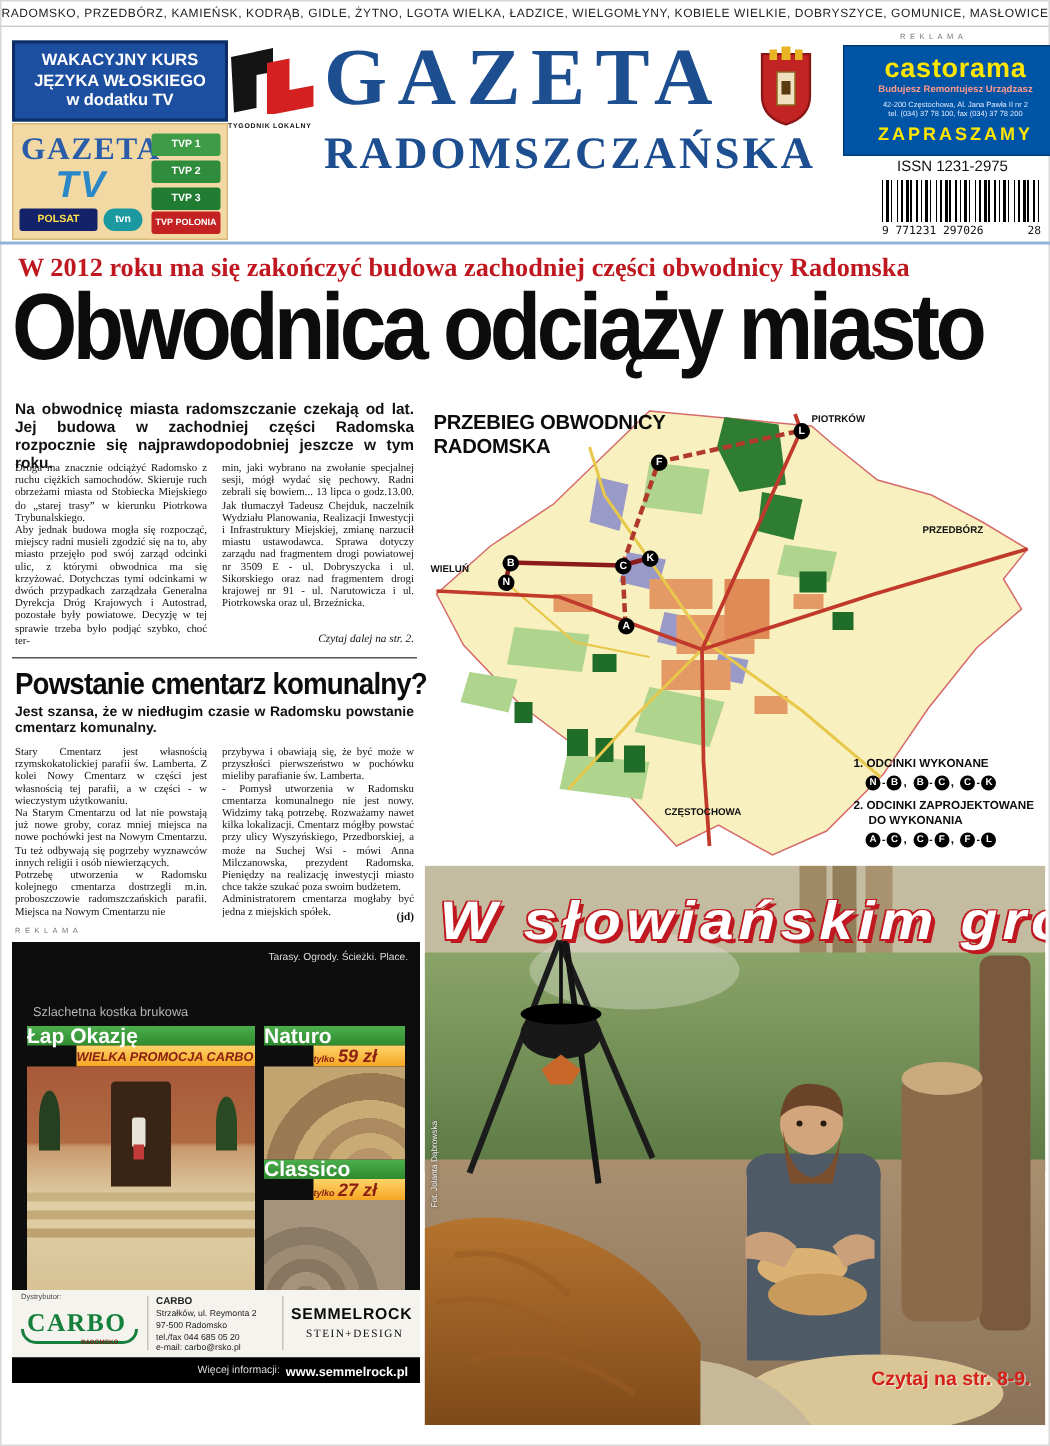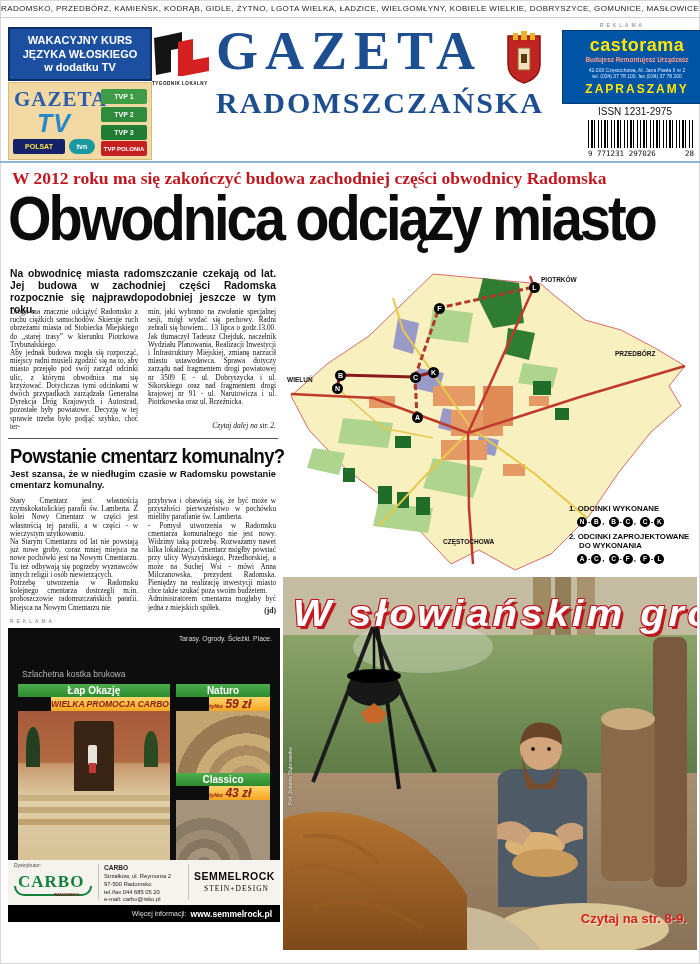--- a/index.html
+++ b/index.html
@@ -94,21 +94,21 @@
   .s2c2{position:absolute;left:140px;top:58px;width:128px;height:118px;}
   .byline{position:absolute;left:140px;top:167px;width:128px;text-align:right;font-weight:bold;
           font-size:7.5px;color:#111;font-family:"Liberation Serif",serif;}
   .rekl2{left:10px;top:618px;}
   
   .ad{left:8px;top:628px;width:272px;height:294px;background:#0d0d0d;color:#fff;}
   .ad-tags{position:absolute;right:8px;top:7px;font-size:6.8px;color:#ddd;}
   .ad-h{position:absolute;left:14px;top:22px;font-size:15px;color:#f2f2f2;}
   .ad-sub{position:absolute;left:14px;top:41px;font-size:8.5px;color:#b5b5b5;}
   .bar-g{background:linear-gradient(180deg,#4cae4c,#2e8b2e);color:#fff;font-weight:bold;
-         font-size:10px;text-align:center;line-height:13px;height:13px;}
+         font-size:14px;text-align:left;line-height:13px;height:13px;}
   .bar-o{background:linear-gradient(180deg,#ffd46a,#f5a623);color:#8a2012;font-weight:bold;
          font-style:italic;font-size:8.5px;line-height:14px;height:14px;margin-left:33px;}
   .bar-o .big{font-size:12px;}
   .bar-o .sm{font-size:6px;}
   .ph{position:relative;overflow:hidden;}
   .ad-foot{position:absolute;left:0;top:232px;width:272px;height:45px;background:#f5f3ee;color:#222;}
   .dystr{position:absolute;left:6px;top:2px;font-size:5px;color:#444;}
   .carbo-logo{position:absolute;left:10px;top:12px;color:#15803c;font-family:"Liberation Serif",serif;
               font-weight:bold;font-size:17px;letter-spacing:1px;}
   .carbo-logo i{position:absolute;left:-4px;top:14px;width:74px;height:8px;border:2px solid #15803c;
@@ -240,20 +240,24 @@
       <polyline points="185,165 140,210 96,258" fill="none" stroke="#e8c84a" stroke-width="2"></polyline>
       <polyline points="54,120 100,160 150,170" fill="none" stroke="#e8c84a" stroke-width="1.5"></polyline>
       <polyline points="185,165 251,19 247,8" fill="none" stroke="#c0392b" stroke-width="2.5"></polyline>
       <polyline points="185,165 300,128 402,98" fill="none" stroke="#c0392b" stroke-width="2.5"></polyline>
       <polyline points="185,165 90,130 8,126" fill="none" stroke="#c0392b" stroke-width="2.5"></polyline>
       <polyline points="185,165 186,240 190,296" fill="none" stroke="#c0392b" stroke-width="2.5"></polyline>
       <polyline points="54,120 57,107 132,109 150,104" fill="none" stroke="#8b1a1a" stroke-width="3"></polyline>
       <polyline points="134,149 132,109" fill="none" stroke="#b03a2a" stroke-width="3" stroke-dasharray="6,3"></polyline>
       <polyline points="132,109 156,40 251,19" fill="none" stroke="#b03a2a" stroke-width="3" stroke-dasharray="6,3"></polyline>
     </svg>
+    <div class="map-title">
+      <div>PRZEBIEG OBWODNICY</div>
+      <div>RADOMSKA</div>
+    </div>
     <span class="mlabel" style="left:258px;top:8px;">PIOTRKÓW</span>
     <span class="mlabel" style="left:332px;top:82px;">PRZEDBÓRZ</span>
     <span class="mlabel" style="left:4px;top:108px;">WIELUŃ</span>
     <span class="mlabel" style="left:160px;top:270px;">CZĘSTOCHOWA</span>
     <span class="mk" style="left:246px;top:14px;">L</span>
     <span class="mk" style="left:151px;top:35px;">F</span>
     <span class="mk" style="left:145px;top:99px;">K</span>
     <span class="mk" style="left:127px;top:104px;">C</span>
     <span class="mk" style="left:52px;top:102px;">B</span>
     <span class="mk" style="left:49px;top:115px;">N</span>
@@ -329,21 +333,21 @@
         <div class="abs" style="left:8px;top:16px;width:14px;height:40px;background:#254020;border-radius:50% 50% 0 0;"></div>
         <div class="abs" style="left:126px;top:20px;width:14px;height:36px;background:#2a4a24;border-radius:50% 50% 0 0;"></div>
       </div>
     </div>
 
     <div class="abs" style="left:168px;top:56px;width:94px;height:176px;">
       <div class="bar-g">Naturo</div>
       <div class="bar-o"><span class="sm">tylko</span> <span class="big">59 zł</span> <span class="sm">brutto/m²</span></div>
       <div class="ph" style="height:62px;background:radial-gradient(circle at 75% 120%,#cdb07c 0 10px,#b8946a 10px 20px,#c9ab76 20px 30px,#aa8a5e 30px 40px,#c9ab76 40px 52px,#9a7a52 52px 70px,#c2a470 70px);"></div>
       <div class="bar-g">Classico</div>
-      <div class="bar-o"><span class="sm">tylko</span> <span class="big">43 zł</span> <span class="sm">brutto/m²</span></div>
+      <div class="bar-o"><span class="sm">tylko</span> <span class="big">27 zł</span> <span class="sm">brutto/m²</span></div>
       <div class="ph" style="height:60px;background:radial-gradient(circle at 30% 110%,#8a7a66 0 9px,#a5937c 9px 18px,#887660 18px 27px,#9d8b74 27px 36px,#8a7a66 36px 48px,#a5937c 48px);"></div>
     </div>
 
     <div class="ad-foot">
       <span class="dystr">Dystrybutor:</span>
       <span class="carbo-logo"><i></i><span>CARBO</span></span>
       <span class="carbo-sub">RADOMSKO</span>
       <span class="vline" style="left:90px;"></span>
       <div class="adrblk">
         <b>CARBO</b><br>

